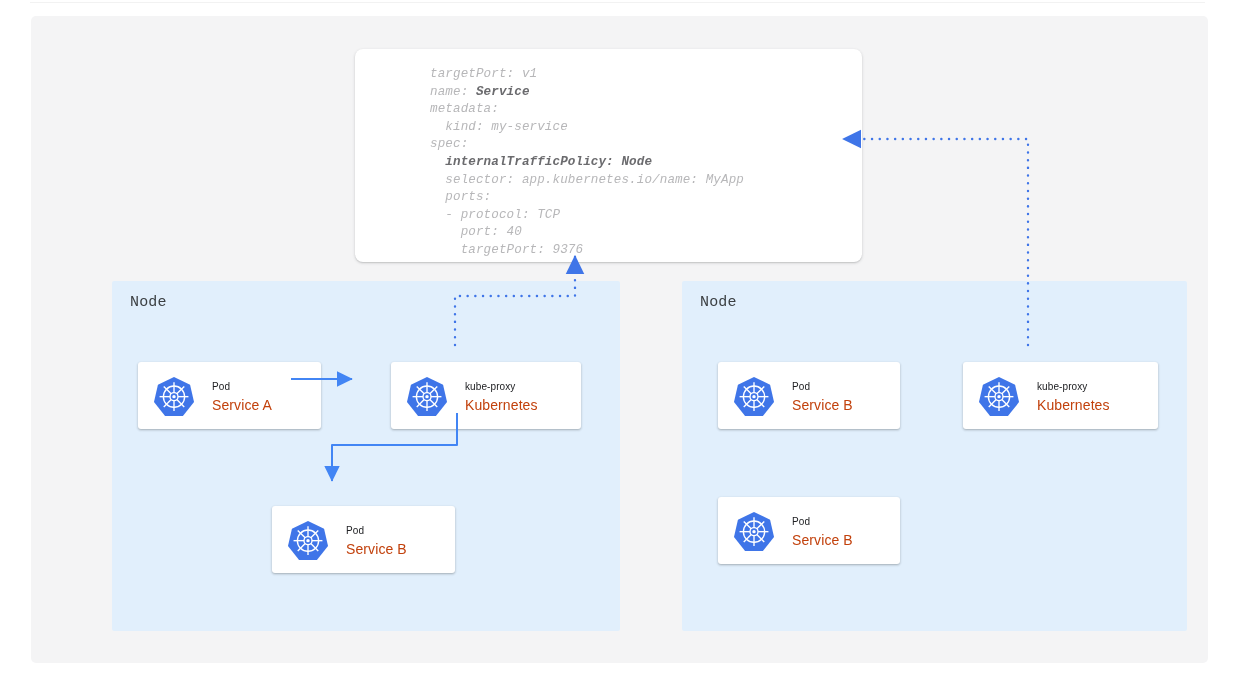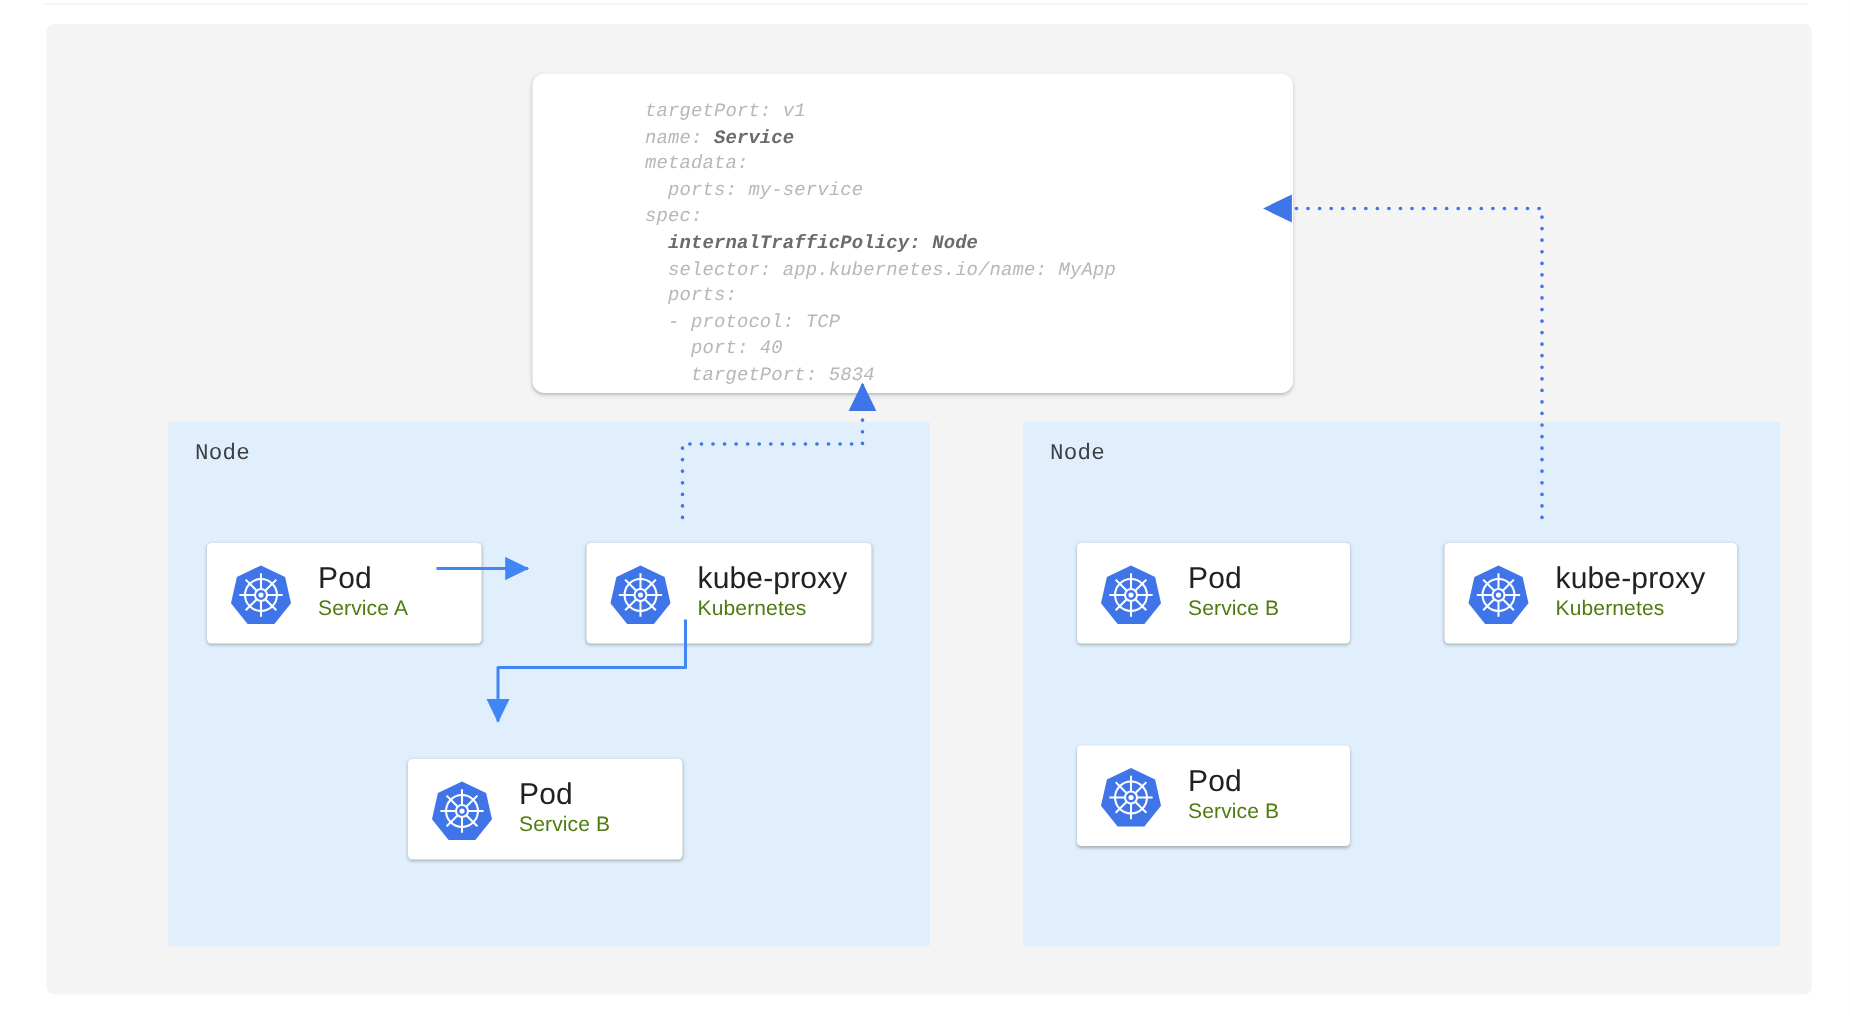--- a/index.html
+++ b/index.html
@@ -100,28 +100,28 @@
     height: 42px;
     display: block;
   }
   .card .card-text {
     margin-left: 17px;
     display: flex;
     flex-direction: column;
     justify-content: center;
   }
   .card-title {
-    font-size: 20px;
+    font-size: 10px;
     color: #202124;
     line-height: 19px;
     letter-spacing: 0.1px;
   }
   .card-sub {
     font-size: 14px;
-    color: #4d7c0f;
+    color: #c2410c;
     line-height: 19px;
     letter-spacing: 0.1px;
   }
 
   
   #card-pod-a       { left: 107px; top: 346px; width: 183px; height: 67px; }
   #card-kubeproxy-l { left: 360px; top: 346px; width: 190px; height: 67px; }
   #card-pod-b-left  { left: 241px; top: 490px; width: 183px; height: 67px; }
   #card-pod-b1      { left: 687px; top: 346px; width: 182px; height: 67px; }
   #card-pod-b2      { left: 687px; top: 481px; width: 182px; height: 67px; }
@@ -141,28 +141,28 @@
 <body>
 
 <div id="top-divider"></div>
 
 <div id="canvas">
 
   <div id="yaml-card">
     <div id="yaml-code"><span>targetPort: v1</span>
 <span><span>name: </span><span class="b">Service</span></span>
 <span>metadata:</span>
-<span>  ports: my-service</span>
+<span>  kind: my-service</span>
 <span>spec:</span>
 <span class="b">  internalTrafficPolicy: Node</span>
 <span>  selector: app.kubernetes.io/name: MyApp</span>
 <span>  ports:</span>
 <span>  - protocol: TCP</span>
 <span>    port: 40</span>
-<span>    targetPort: 5834</span></div>
+<span>    targetPort: 9376</span></div>
   </div>
 
   <div class="node-box" id="node-left">
     <div class="node-label">Node</div>
   </div>
 
   <div class="node-box" id="node-right">
     <div class="node-label">Node</div>
   </div>
 

